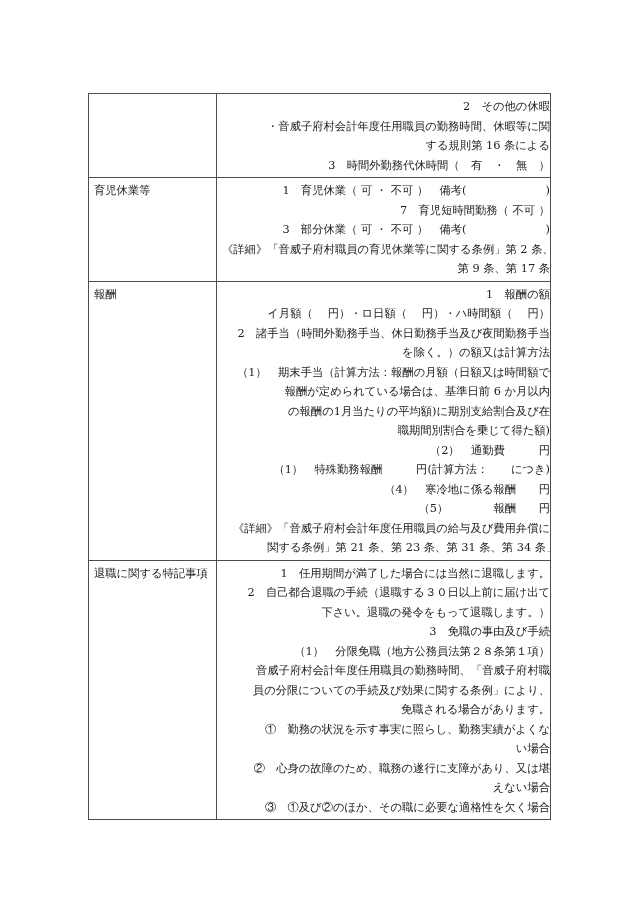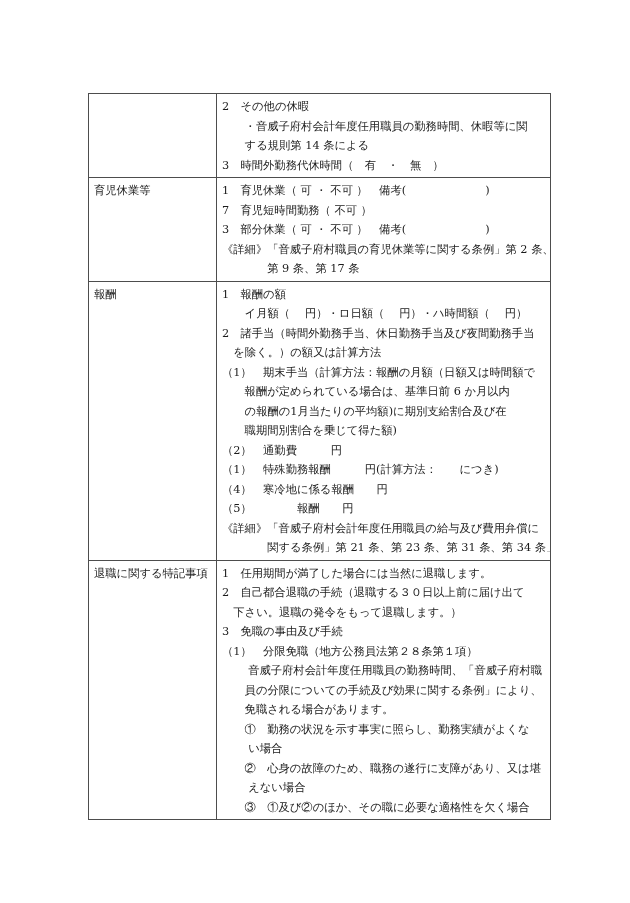--- a/index.html
+++ b/index.html
@@ -43,36 +43,37 @@
     line-height: 19.5px;
     letter-spacing: 0;
     white-space: pre;
     overflow: hidden;
   }
   .label-text {
     padding-left: 5px;
   }
   .line {
     padding-left: 5px;
+    text-align: right;
   }
 </style>
 </head>
 <body>
 
 <div class="page" style="background: rgb(255, 255, 255); color: rgb(27, 27, 27);">
   <table class="doc">
     <tbody>
         <tr>
           <td class="label-cell">
             <div class="label-text"></div>
           </td>
           <td class="content-cell">
             <div class="line">2　その他の休暇</div>
             <div class="line">　　・音威子府村会計年度任用職員の勤務時間、休暇等に関</div>
-            <div class="line">　　する規則第 14 条による</div>
+            <div class="line">　　する規則第 16 条による</div>
             <div class="line">3　時間外勤務代休時間（　有　・　無　）</div>
           </td>
         </tr>
         <tr>
           <td class="label-cell">
             <div class="label-text">育児休業等</div>
           </td>
           <td class="content-cell">
             <div class="line">1　育児休業（ 可 ・ 不可 ）　備考(　　　　　　　)</div>
             <div class="line">7　育児短時間勤務（ 不可 ）</div>

